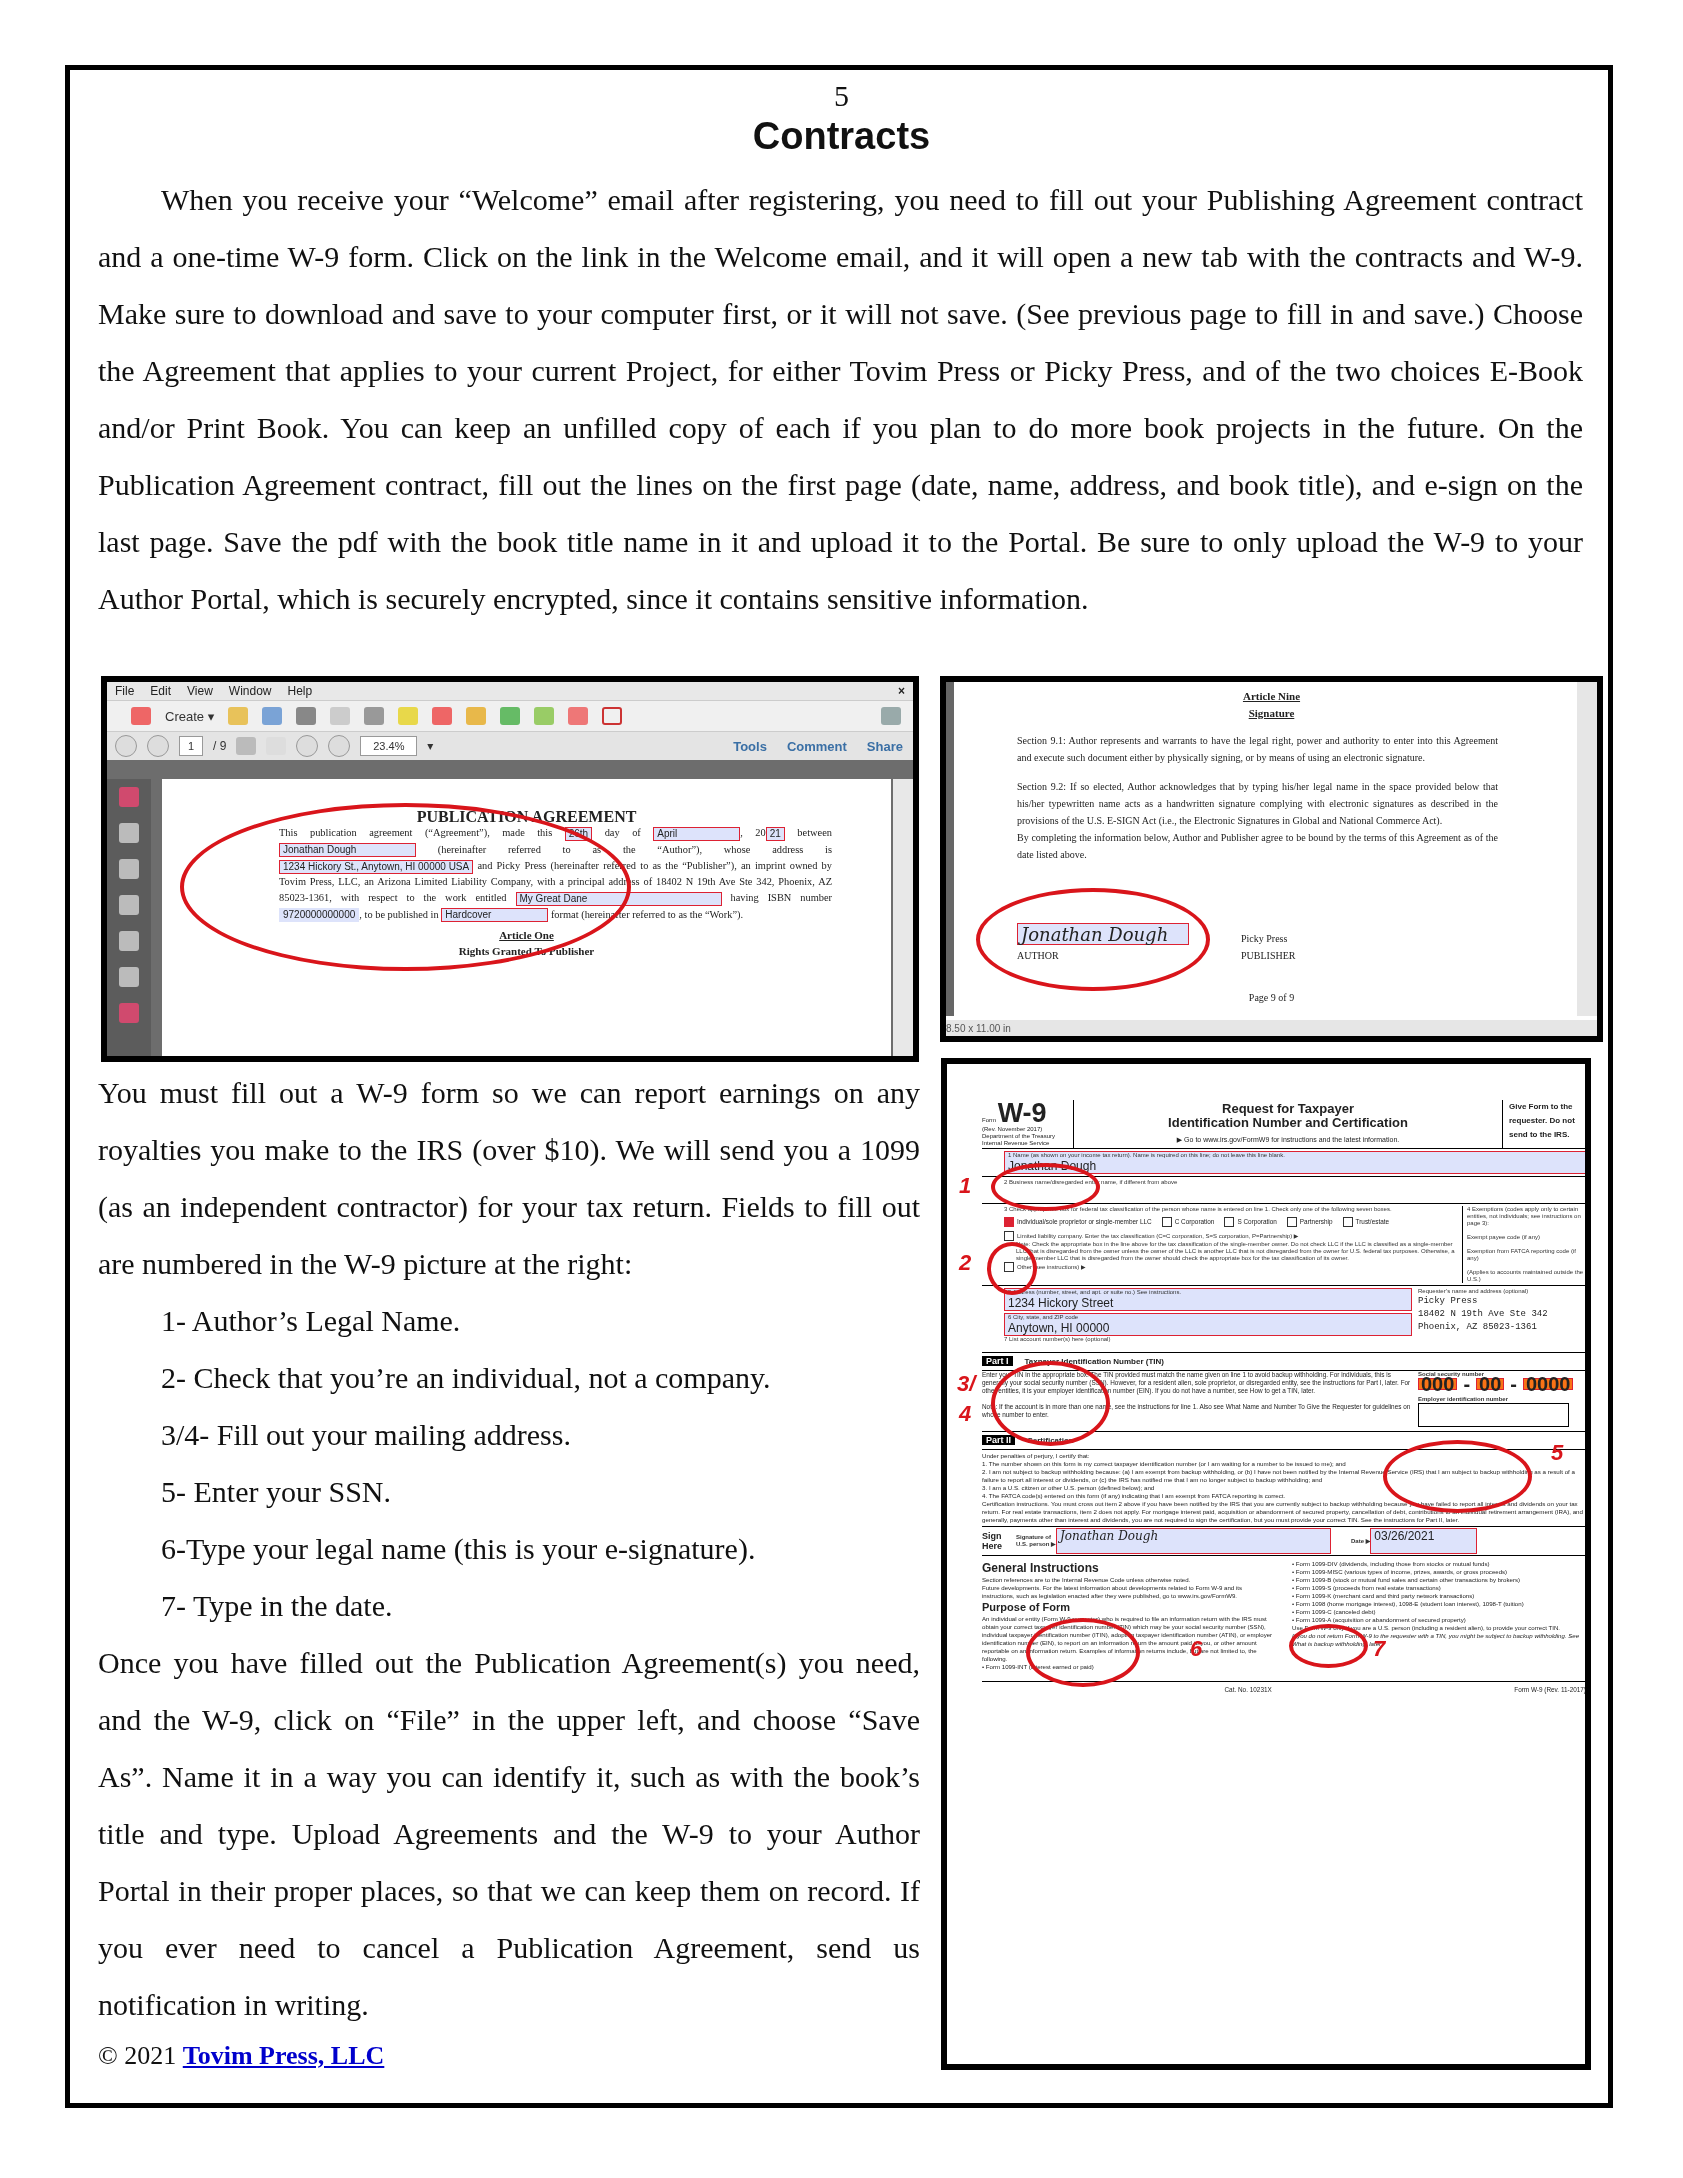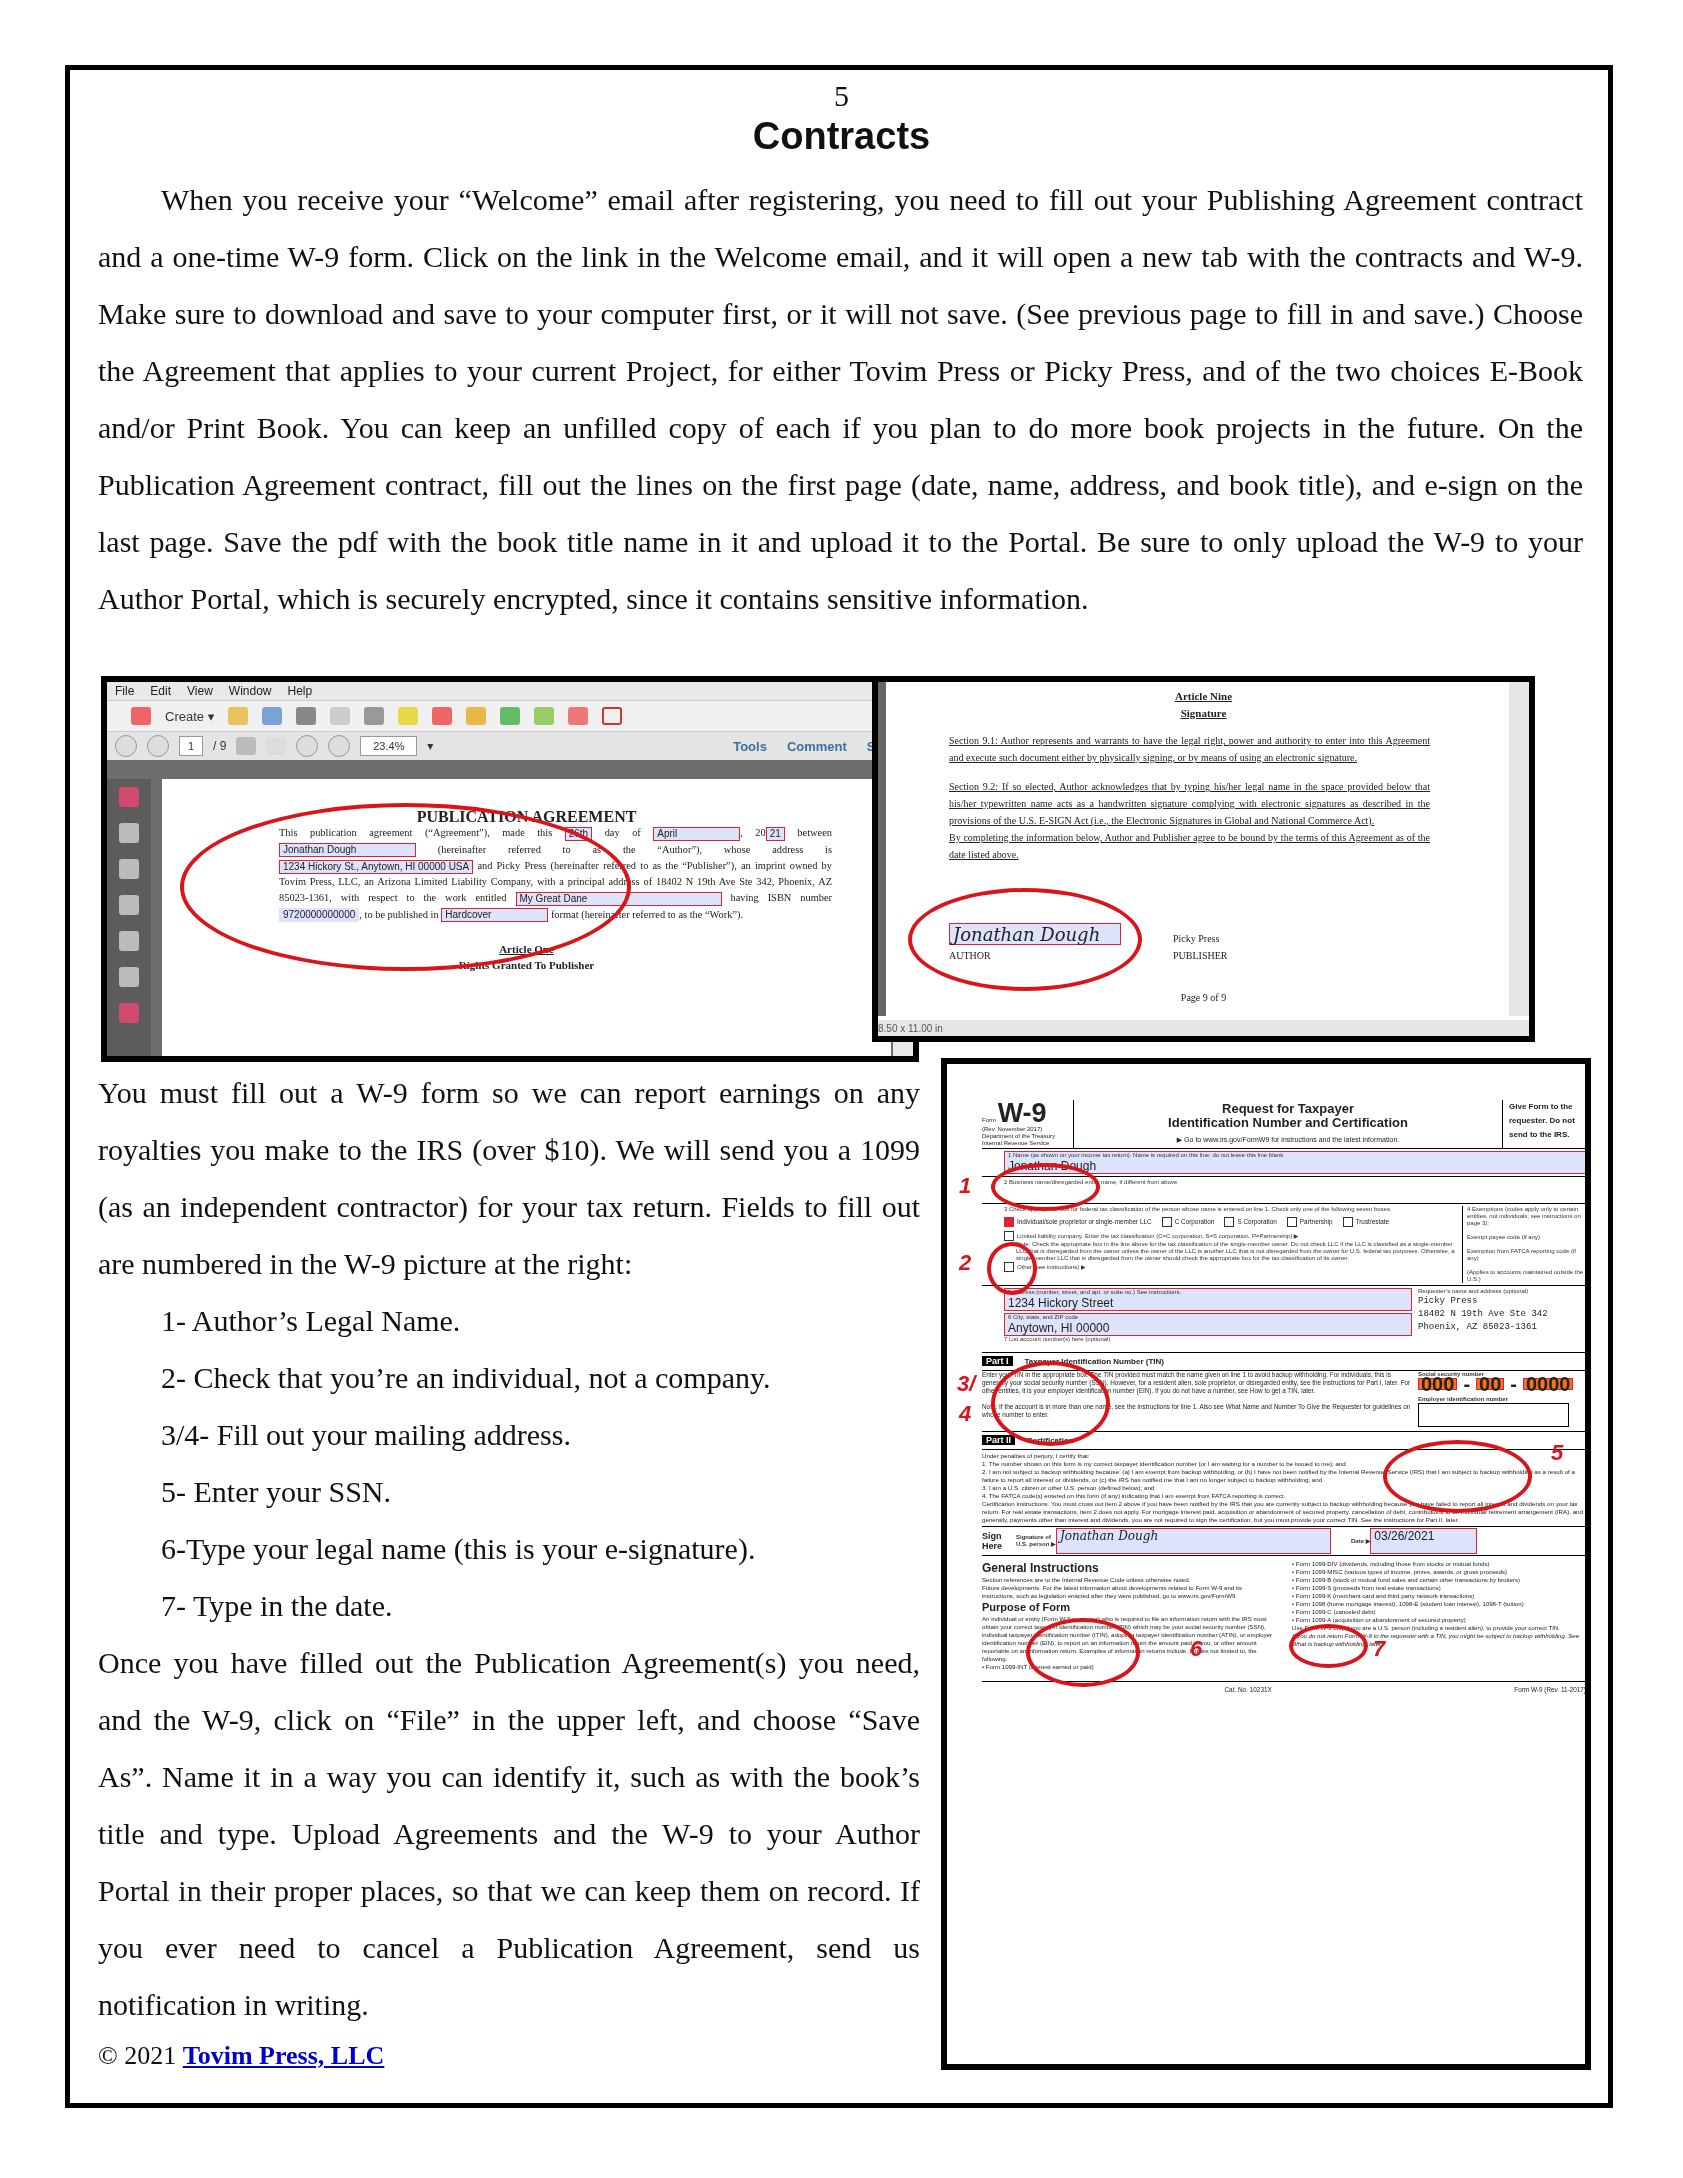--- a/index.html
+++ b/index.html
@@ -26,24 +26,24 @@
   .zoombox{width:55px;height:18px;background:#fff;border:1px solid #999;font-size:11px;display:flex;align-items:center;justify-content:center;text-align:center;}
   .tlinks{position:absolute;right:10px;display:flex;gap:20px;color:#3a6fa5;font-weight:bold;font-size:13px;}
   .acro-side{position:absolute;left:0;top:97px;width:44px;bottom:0;background:#5c5c5c;display:flex;flex-direction:column;align-items:center;gap:16px;padding-top:8px;}
   .acro-side span{width:20px;height:20px;background:#bbb;border-radius:3px;display:block;}
   .acro-side span.red{background:#d04a6e;}
   .acro-doc{position:absolute;left:55px;top:97px;right:22px;bottom:0;background:#fff;font-family:"Liberation Serif",serif;font-size:10.4px;line-height:16.3px;color:#222;}
   .acro-vscroll{position:absolute;right:0;top:97px;width:20px;bottom:0;background:#e8e8e8;}
   .pa-title{text-align:center;font-weight:bold;margin-top:30px;font-size:16px;}
   .pa-body{margin:0 59px 0 117px;text-align:justify;}
   .fld{display:inline-block;background:#dde3fb;border:1px solid #d23;font-family:"Liberation Sans",sans-serif;font-size:10px;line-height:12px;padding:0 3px;vertical-align:middle;}
-  .art-one{text-align:center;font-weight:bold;text-decoration:underline;margin-top:18px;font-size:11px;}
+  .art-one{text-align:center;font-weight:bold;text-decoration:underline;margin-top:4px;font-size:11px;}
   .ellipse{position:absolute;border:4px solid #d9151b;border-radius:50%;box-sizing:border-box;pointer-events:none;}
   
-  .sigpage{position:absolute;left:872px;top:676px;width:663px;height:366px;border:6px solid #000;box-sizing:border-box;background:#fff;font-family:"Liberation Serif",serif;font-size:10px;line-height:17px;color:#222;overflow:hidden;text-decoration:underline;}
+  .sigpage{position:absolute;left:940px;top:676px;width:663px;height:366px;border:6px solid #000;box-sizing:border-box;background:#fff;font-family:"Liberation Serif",serif;font-size:10px;line-height:17px;color:#222;overflow:hidden;}
   .sigpage .lbar{position:absolute;left:0;top:0;bottom:20px;width:8px;background:#666;}
   .sigpage .rbar{position:absolute;right:0;top:0;bottom:20px;width:20px;background:#e6e6e6;}
   .sig-h{text-align:center;text-decoration:underline;font-weight:bold;font-size:11px;}
   .sig-p{margin:0 99px 0 71px;text-align:justify;}
   .sigfield{position:absolute;left:71px;top:241px;width:172px;height:22px;background:#dde3fb;border:1px solid #d23;font-family:"DejaVu Serif",serif;font-style:italic;font-size:18px;line-height:22px;padding-left:3px;box-sizing:border-box;}
   .sigstatus{position:absolute;left:0;right:0;bottom:0;height:16px;background:#e6e6e6;font-family:"Liberation Sans",sans-serif;font-size:10px;color:#555;display:flex;align-items:center;}
   
   .w9frame{position:absolute;left:941px;top:1058px;width:650px;height:1012px;border:6px solid #000;box-sizing:border-box;background:#fff;font-family:"Liberation Sans",sans-serif;color:#222;overflow:hidden;}
   .w9{position:absolute;left:35px;top:36px;width:604px;font-size:8px;line-height:10px;}
   .w9-head{display:flex;border-bottom:1px solid #000;height:48px;}

